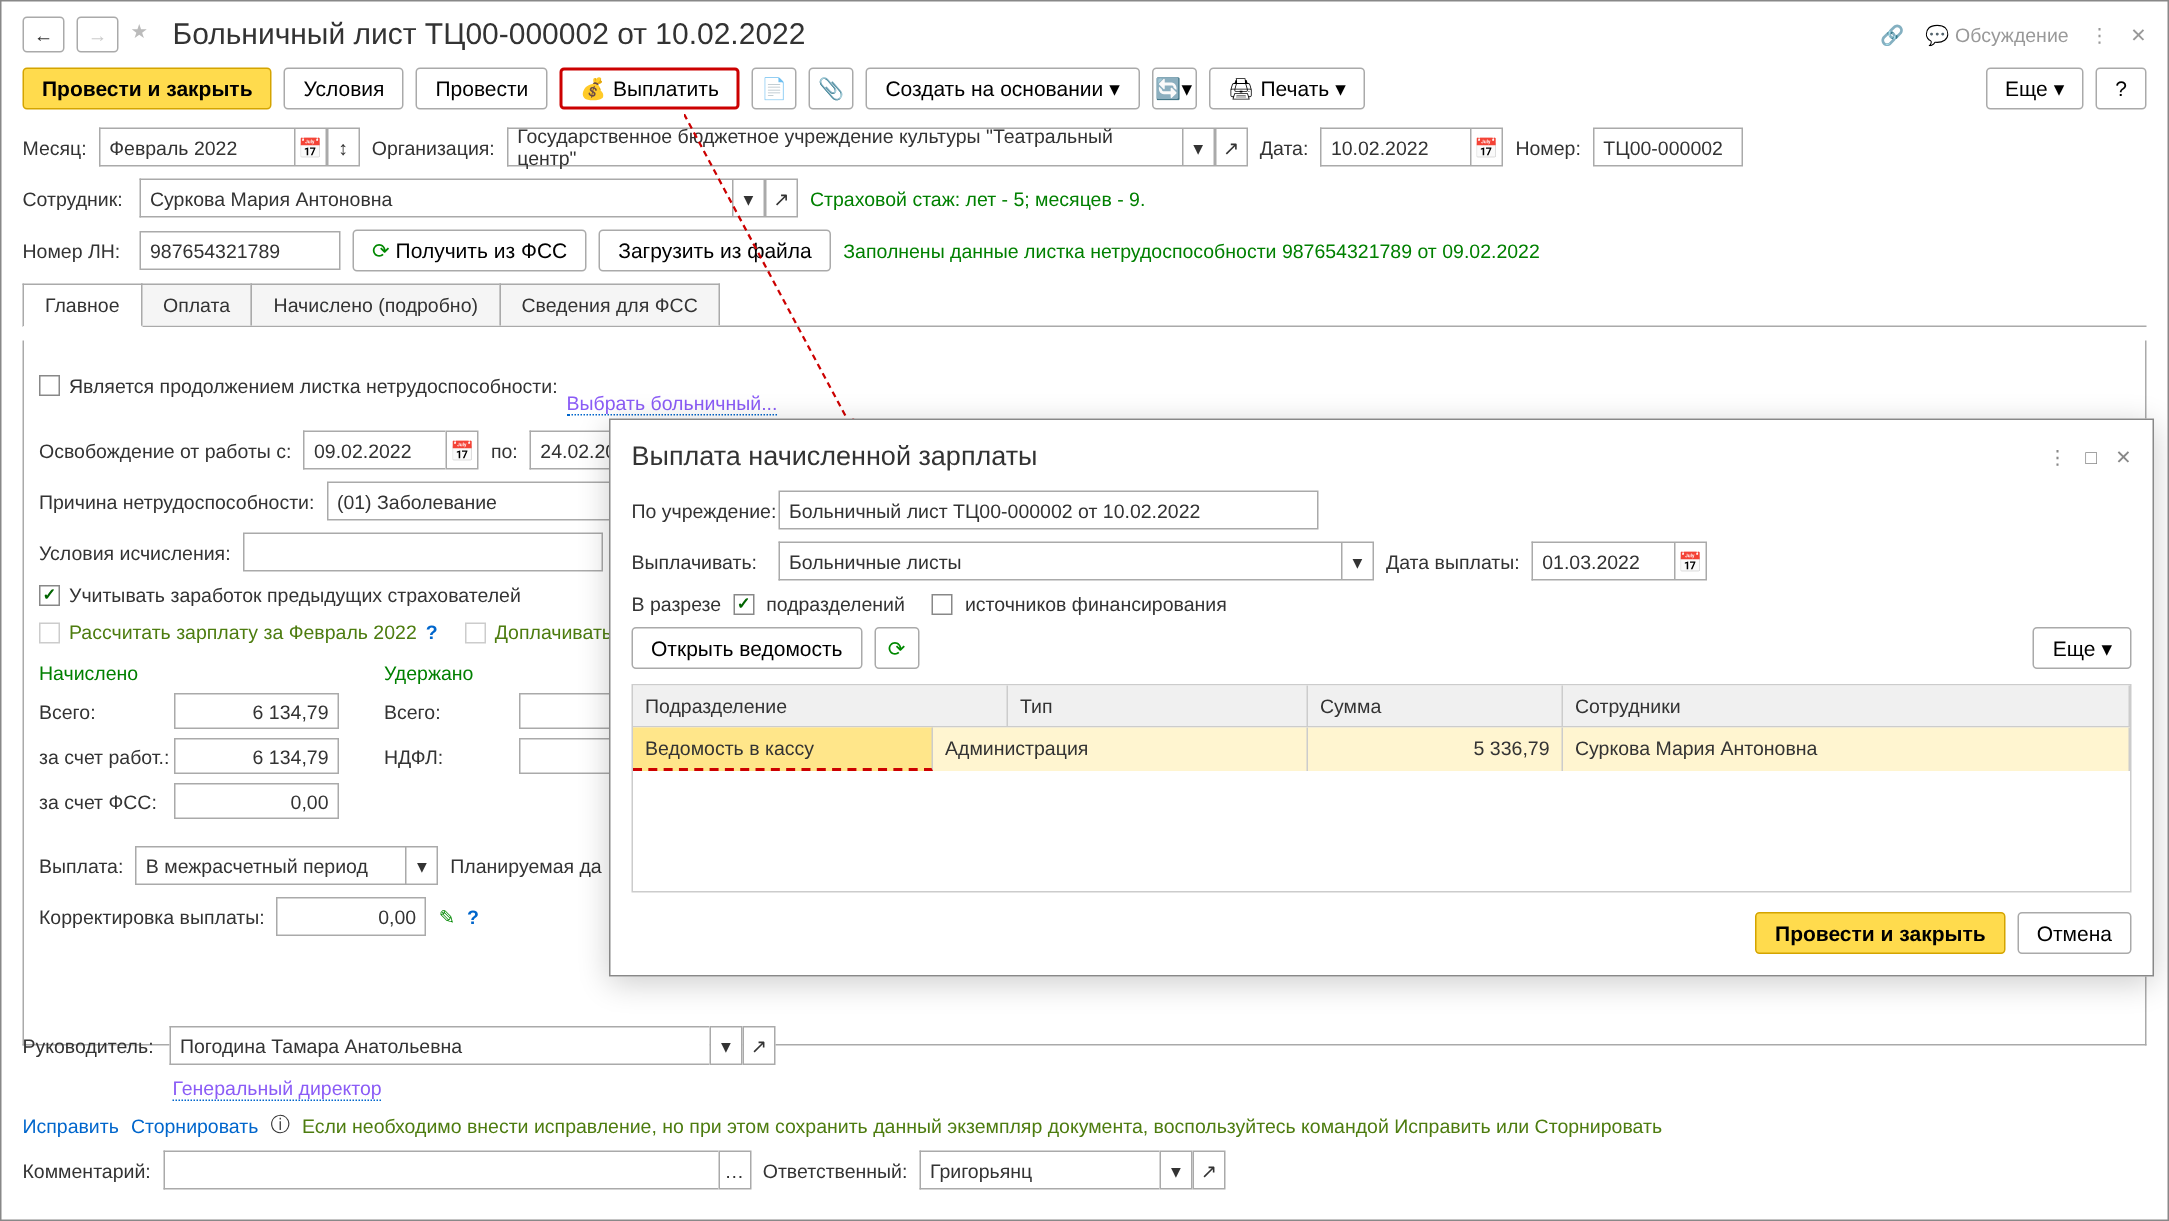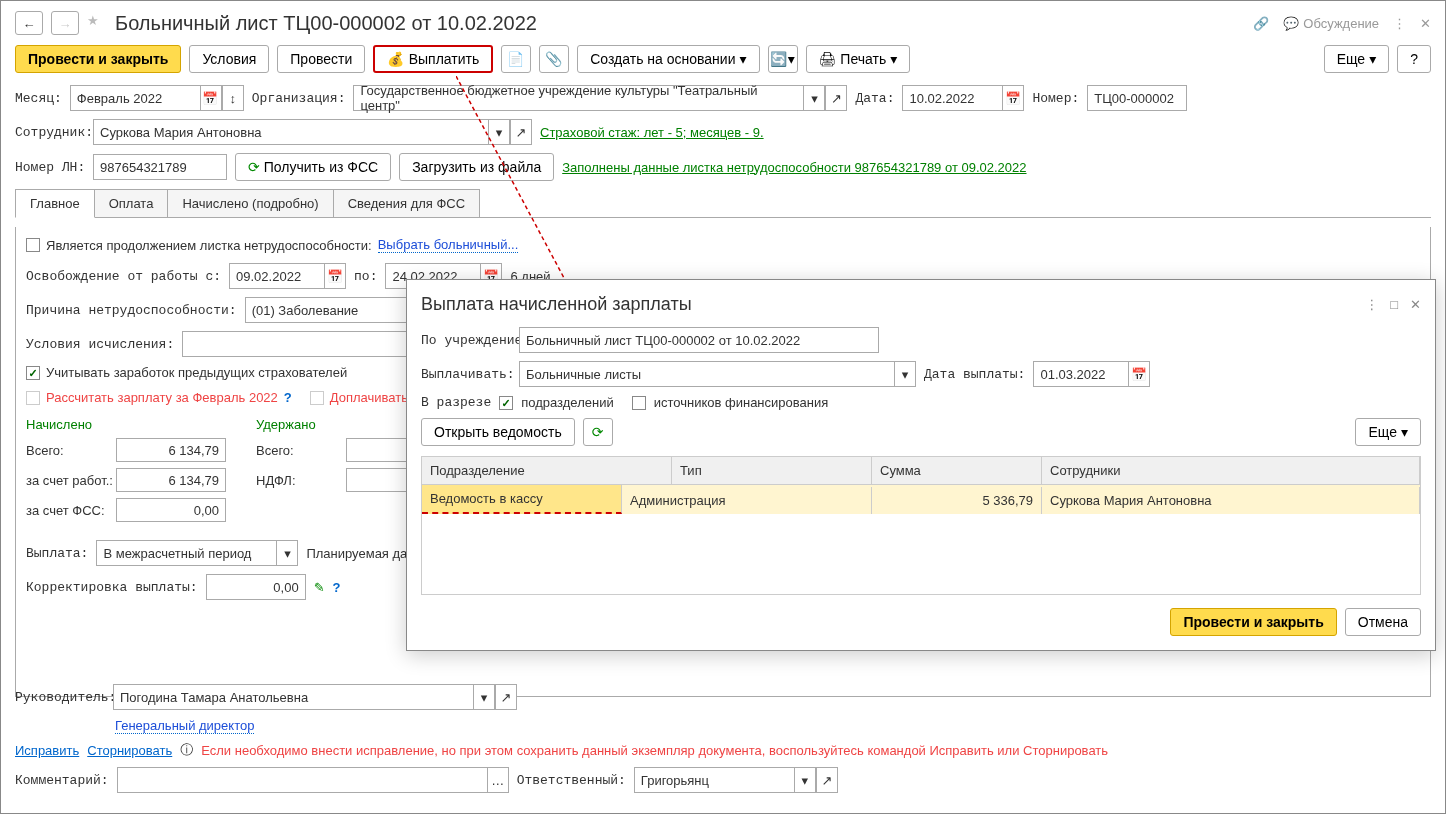--- a/index.html
+++ b/index.html
@@ -11,27 +11,27 @@
 .page-title { font-size: 20px; font-weight: normal; flex: 1; }
 .header-icons { display: flex; gap: 14px; align-items: center; color: #999; }
 .header-icons span { cursor: pointer; }
 .toolbar { display: flex; gap: 8px; align-items: center; margin-bottom: 12px; }
 .btn { height: 28px; padding: 0 12px; border: 1px solid #aaa; background: #fff; border-radius: 3px; cursor: pointer; display: flex; align-items: center; gap: 4px; font-size: 14px; }
 .btn-primary { background: #ffdb4d; border-color: #d4a400; font-weight: bold; }
 .btn-highlight { border: 2px solid #c00; }
 .btn-icon { width: 30px; padding: 0; justify-content: center; }
 .toolbar-spacer { flex: 1; }
 .form-row { display: flex; align-items: center; gap: 8px; margin-bottom: 8px; }
-.label { white-space: nowrap; font-family: Liberation Mono, monospace; }
+.label { white-space: nowrap; }
 .input { height: 26px; border: 1px solid #aaa; padding: 0 6px; background: #fff; display: flex; align-items: center; }
 .input-combo { display: flex; }
 .input-combo .input { border-right: none; }
 .input-btn { width: 22px; height: 26px; border: 1px solid #aaa; background: #fff; display: flex; align-items: center; justify-content: center; cursor: pointer; }
-.link { color: #0066cc; text-decoration: underline; cursor: pointer; }
-.link-dotted { color: #1d4ed8; border-bottom: 1px dotted #0066cc; cursor: pointer; text-decoration: none; }
+.link { color: #0066cc; cursor: pointer; }
+.link-dotted { color: #8b5cf6; border-bottom: 1px dotted #0066cc; cursor: pointer; text-decoration: none; margin-top: 24px; }
 .green { color: #008000; }
 .tabs { display: flex; border-bottom: 1px solid #aaa; margin-bottom: 10px; }
 .tab { padding: 6px 14px; border: 1px solid #aaa; border-bottom: none; background: #f5f5f5; cursor: pointer; margin-right: -1px; }
 .tab.active { background: #fff; border-bottom: 1px solid #fff; margin-bottom: -1px; }
 .content-area { border: 1px solid #aaa; border-top: none; padding: 10px; margin-top: -1px; }
 .checkbox-row { display: flex; align-items: center; gap: 6px; margin-bottom: 10px; }
 .checkbox { width: 14px; height: 14px; border: 1px solid #888; display: inline-block; cursor: pointer; }
 .checkbox.checked::after { content: "✓"; font-size: 11px; color: #006400; display: block; text-align: center; line-height: 12px; font-weight: bold; }
 .checkbox.disabled { border-color: #ccc; }
 .columns { display: flex; gap: 30px; margin-top: 12px; }
@@ -40,27 +40,27 @@
 .sum-row { display: flex; justify-content: space-between; align-items: center; margin-bottom: 6px; }
 .sum-value { width: 110px; height: 24px; border: 1px solid #aaa; text-align: right; padding: 0 6px; display: flex; align-items: center; justify-content: flex-end; }
 .modal { position: absolute; left: 405px; top: 278px; width: 1030px; height: 372px; background: #fff; border: 1px solid #888; box-shadow: 0 4px 20px rgba(0,0,0,0.2); padding: 14px; }
 .modal-header { display: flex; align-items: center; margin-bottom: 12px; gap: 25px; }
 .modal-title { font-size: 18px; flex: 1; }
 .modal-icons { display: flex; gap: 12px; color: #888; }
 .modal-icons span { cursor: pointer; }
 .table { border: 1px solid #ccc; margin-top: 10px; }
 .table-header { display: flex; background: #f0f0f0; border-bottom: 1px solid #ccc; }
 .table-cell { padding: 6px 8px; border-right: 1px solid #ccc; }
-.table-row { display: flex; background: #fff5d0; align-items: flex-end; }
+.table-row { display: flex; background: #fff5d0; }
 .th1 { width: 200px; } .th2 { width: 250px; } .th3 { width: 170px; text-align: right; } .th4 { flex: 1; }
 .table-row .th1 { background: #ffe68a; border-bottom: 2px dashed #c00; }
 .modal-footer { position: absolute; bottom: 14px; right: 14px; display: flex; gap: 8px; }
 .arrow-line { position: absolute; left: 455px; top: 75px; width: 120px; height: 220px; pointer-events: none; }
 .footer-area { position: absolute; bottom: 12px; left: 14px; right: 14px; }
-.disabled-text { color: #ef4444; }
+.disabled-text { color: #4d7c0f; }
 </style>
 </head>
 <body>
 
 <div class="window">
 
   <div class="header-row">
     <div class="nav-btn">←</div>
     <div class="nav-btn" style="color:#ccc">→</div>
     <span class="star-icon">★</span>

